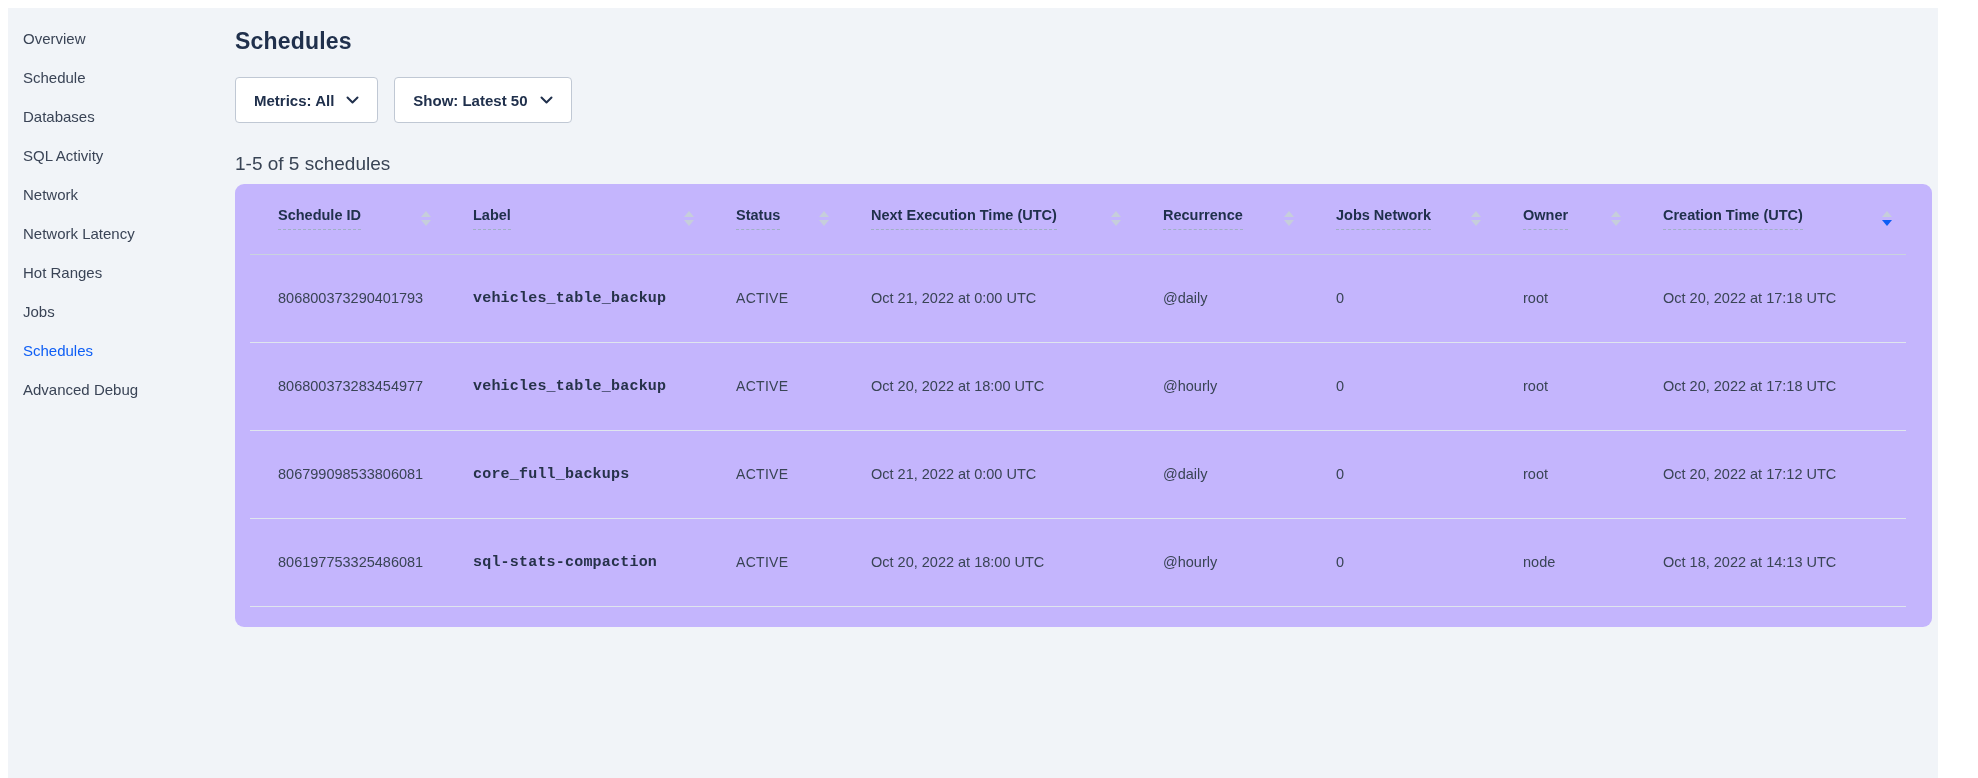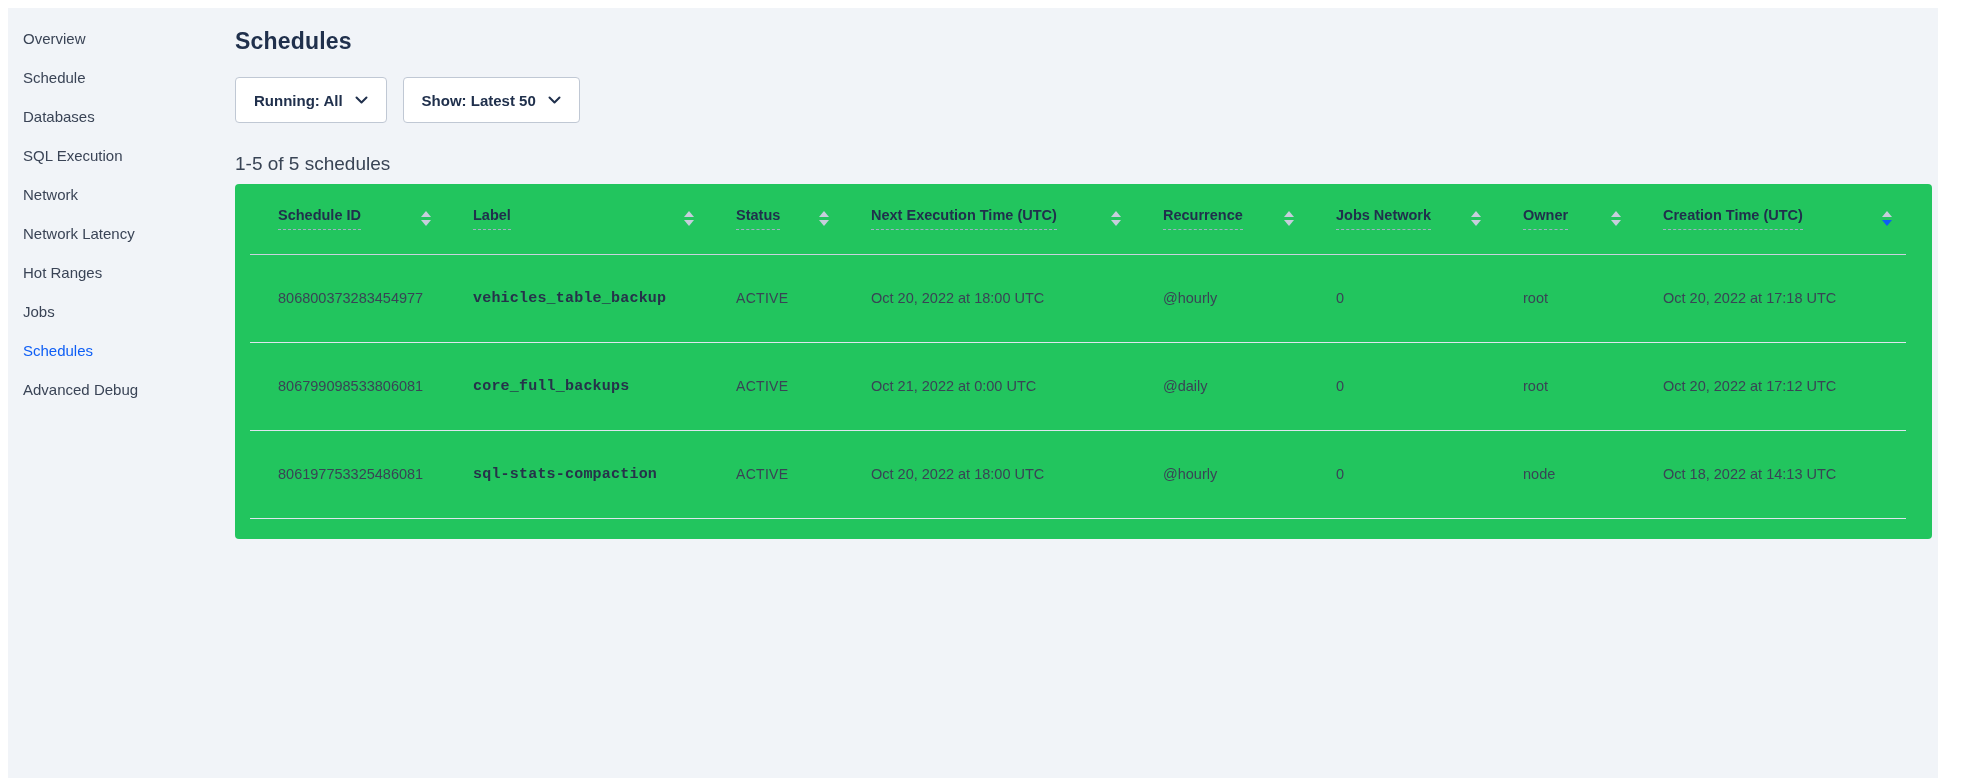--- a/index.html
+++ b/index.html
@@ -48,22 +48,22 @@
   }
   .dropdown svg { display:block; }
 
   .results-count {
     margin-top:30px; margin-bottom:9px;
     font-size:19px; color:#394455;
   }
 
   
   .card {
-    background:#22c55e;
-    border-radius:4px;
+    background:#c4b5fd;
+    border-radius:9px;
     width:1697px;
     padding:0 26px 20px 15px;
   }
   table.grid { width:100%; border-collapse:collapse; table-layout:fixed; }
   .grid th {
     height:70px;
     text-align:left; vertical-align:middle;
     border-bottom:1px solid #c9d2de;
     padding-left:28px; padding-right:14px;
     cursor:pointer;
@@ -98,36 +98,36 @@
 </style>
 </head>
 <body>
 
 <div class="app">
 
   <nav class="sidebar">
     <div class="nav-item">Overview</div>
     <div class="nav-item">Schedule</div>
     <div class="nav-item">Databases</div>
-    <div class="nav-item">SQL Execution</div>
+    <div class="nav-item">SQL Activity</div>
     <div class="nav-item">Network</div>
     <div class="nav-item">Network Latency</div>
     <div class="nav-item">Hot Ranges</div>
     <div class="nav-item">Jobs</div>
     <div class="nav-item active">Schedules</div>
     <div class="nav-item">Advanced Debug</div>
   </nav>
 
   <div class="main">
 
     <h1 class="page-title">Schedules</h1>
 
     <div class="filters">
       <div class="dropdown">
-        <span>Running: All</span>
+        <span>Metrics: All</span>
         <span>
           <svg width="13" height="8" viewBox="0 0 13 8">
               <polyline points="1.5,1.5 6.5,6.5 11.5,1.5" fill="none" stroke="#20304c" stroke-width="2" stroke-linecap="round" stroke-linejoin="round"></polyline>
             </svg>
         </span>
       </div>
       <div class="dropdown">
         <span>Show: Latest 50</span>
         <span>
           <svg width="13" height="8" viewBox="0 0 13 8">
@@ -222,20 +222,30 @@
                   <span class="sort desc-active">
                     <i class="up"></i>
                     <i class="down"></i>
                   </span>
                 </div>
               </th>
           </tr>
         </thead>
         <tbody>
           <tr>
+            <td class="c-id">806800373290401793</td>
+            <td class="c-label">vehicles_table_backup</td>
+            <td class="c-status">ACTIVE</td>
+            <td>Oct 21, 2022 at 0:00 UTC</td>
+            <td>@daily</td>
+            <td>0</td>
+            <td>root</td>
+            <td>Oct 20, 2022 at 17:18 UTC</td>
+          </tr>
+          <tr>
             <td class="c-id">806800373283454977</td>
             <td class="c-label">vehicles_table_backup</td>
             <td class="c-status">ACTIVE</td>
             <td>Oct 20, 2022 at 18:00 UTC</td>
             <td>@hourly</td>
             <td>0</td>
             <td>root</td>
             <td>Oct 20, 2022 at 17:18 UTC</td>
           </tr>
           <tr>

